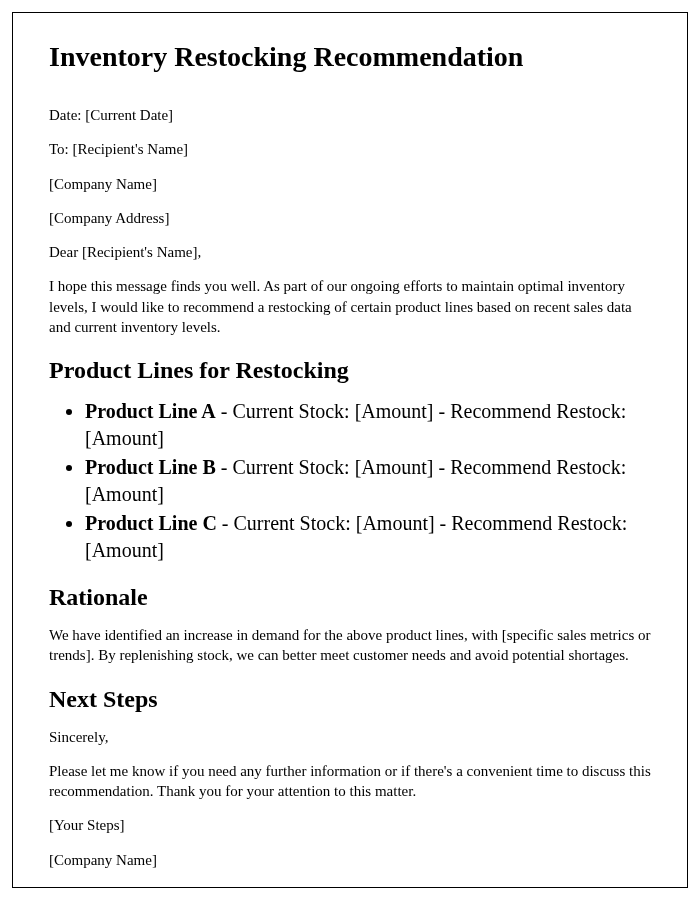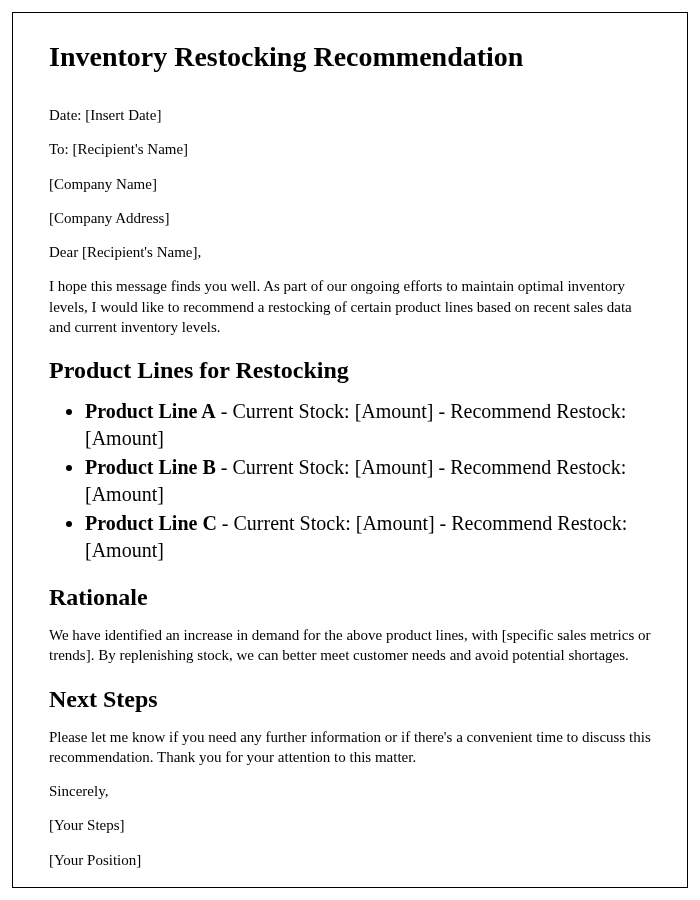--- a/index.html
+++ b/index.html
@@ -49,39 +49,38 @@
     .product-name {
       font-weight: bold;
     }
   </style>
 </head>
 <body>
 
 <div class="document">
   <h1>Inventory Restocking Recommendation</h1>
 
-  <p>Date: [Insert Date]</p>
+  <p>Date: [Current Date]</p>
   <p>To: [Recipient's Name]</p>
   <p>[Company Name]</p>
   <p>[Company Address]</p>
 
   <p>Dear [Recipient's Name],</p>
   <p>I hope this message finds you well. As part of our ongoing efforts to maintain optimal inventory levels, I would like to recommend a restocking of certain product lines based on recent sales data and current inventory levels.</p>
 
   <h2>Product Lines for Restocking</h2>
   <ul>
     <li><span class="product-name">Product Line A</span><span> - Current Stock: [Amount] - Recommend Restock: [Amount]</span></li>
     <li><span class="product-name">Product Line B</span><span> - Current Stock: [Amount] - Recommend Restock: [Amount]</span></li>
     <li><span class="product-name">Product Line C</span><span> - Current Stock: [Amount] - Recommend Restock: [Amount]</span></li>
   </ul>
 
   <h2>Rationale</h2>
   <p>We have identified an increase in demand for the above product lines, with [specific sales metrics or trends]. By replenishing stock, we can better meet customer needs and avoid potential shortages.</p>
 
   <h2>Next Steps</h2>
+  <p>Sincerely,</p>
+
   <p>Please let me know if you need any further information or if there's a convenient time to discuss this recommendation. Thank you for your attention to this matter.</p>
-
-  <p>Sincerely,</p>
   <p>[Your Steps]</p>
-  <p>[Your Position]</p>
   <p>[Company Name]</p>
   <p>[Your Contact Information]</p>
 </div>
 
 </body></html>

